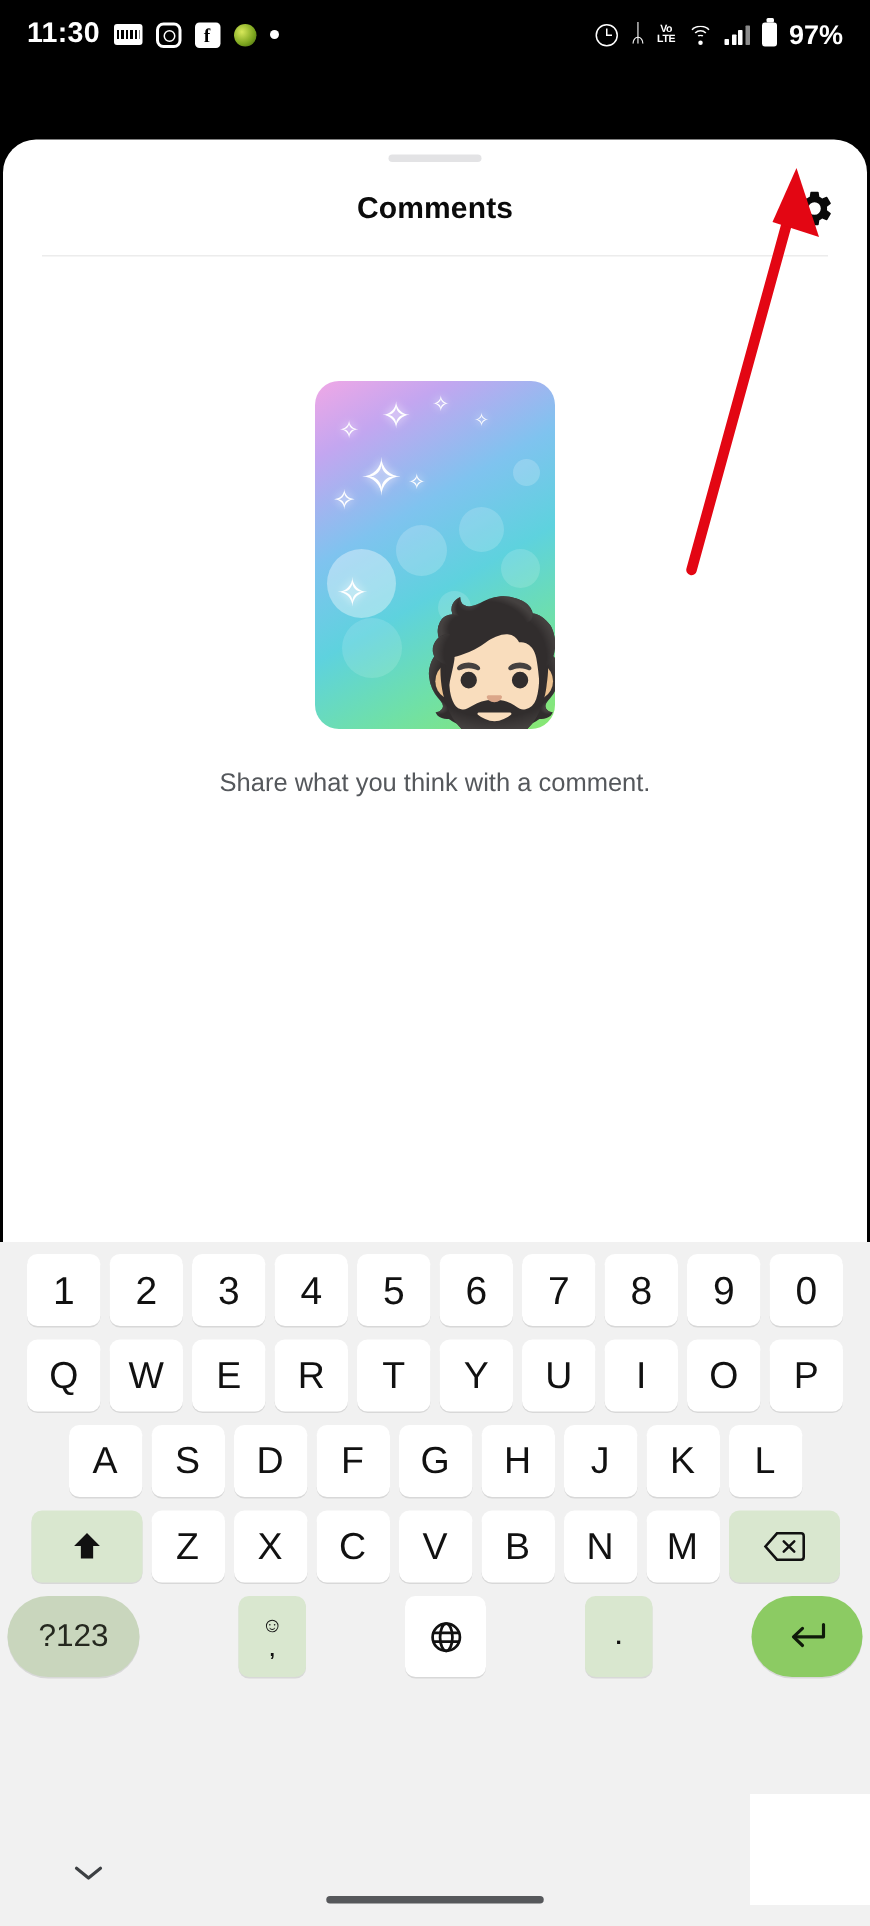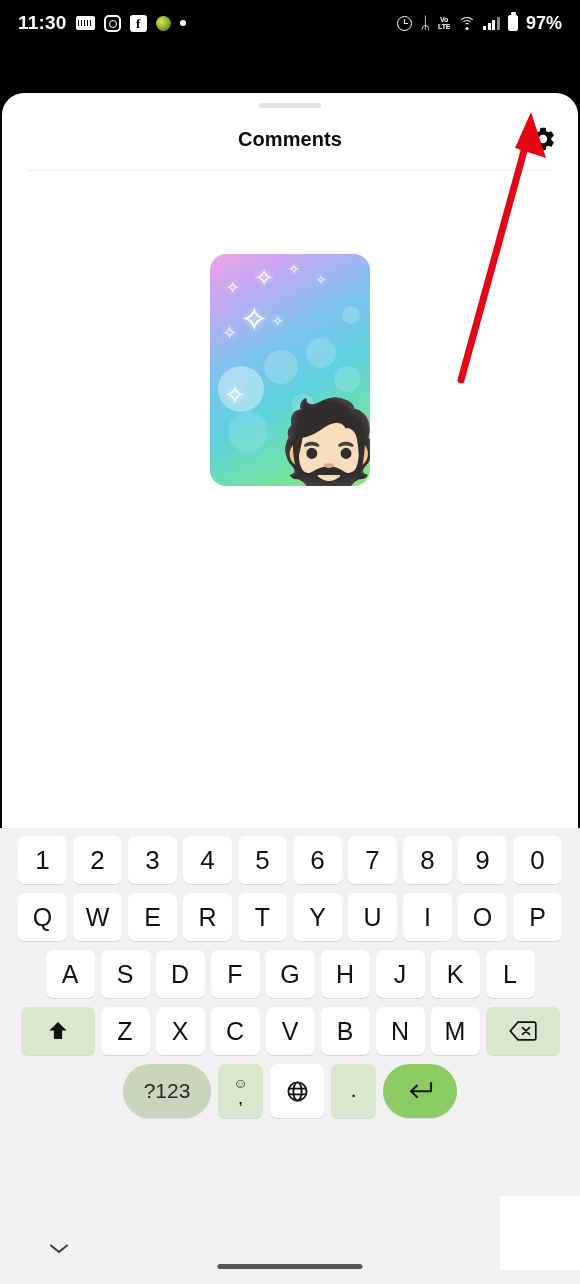--- a/index.html
+++ b/index.html
@@ -104,21 +104,21 @@
   .row-a{ padding:0 26px; }
   .row-a .key{ width:49px; }
   .row-z .key{ width:49px; }
   .key.fn{ background:#d9e7cf; width:74px; }
   .key.sp{ width:230px; font-size:17px; color:#3c3f43; height:54px; }
   .key.tiny{ width:45px; background:#d9e7cf; height:54px; }
   .key.emojikey{ width:45px; background:#d9e7cf; height:54px; flex-direction:column; gap:3px; padding:4px 0; }
   .key.globe{ width:54px; height:54px; font-size:23px; }
   .key.sym{ width:88px; height:54px; border-radius:27px; background:#c9d6bd; font-size:21px; color:#25281f; }
   .key.enter{ width:74px; height:54px; border-radius:27px; background:#8ccb63; }
-  .row-last{ align-items:center; gap:7px; }
+  .row-last{ align-items:center; gap:7px;justify-content:space-between; }
   .emj{ font-size:14px; line-height:1; }
   .cma{ font-size:13px; line-height:1; font-weight:700; }
 
   
   .navbar{ position:absolute; left:0; bottom:0; width:580px; height:74px; background:#f1f1f1; }
   .kb-hide{ position:absolute; left:44px; top:28px; width:30px; height:20px; display:flex;
             align-items:center; justify-content:center; cursor:pointer;}
   .gesture{ position:absolute; left:50%; transform:translateX(-50%); bottom:15px; width:145px; height:5px;
             border-radius:3px; background:#56585b; }
   .white-patch{ position:absolute; right:0; bottom:14px; width:80px; height:74px; background:#fff; }
@@ -202,20 +202,21 @@
         <span class="spark" style="left:44px;top:12px;font-size:24px;">✧</span>
         <span class="spark" style="left:16px;top:26px;font-size:16px;">✧</span>
         <span class="spark" style="left:78px;top:8px;font-size:14px;">✧</span>
         <span class="spark" style="left:30px;top:48px;font-size:34px;">✧</span>
         <span class="spark" style="left:12px;top:70px;font-size:18px;">✧</span>
         <span class="spark" style="left:62px;top:60px;font-size:14px;">✧</span>
         <span class="spark" style="left:14px;top:128px;font-size:26px;">✧</span>
         <span class="spark" style="left:106px;top:20px;font-size:12px;">✧</span>
         <div class="emoji-face">🧔🏻</div>
       </div>
+      <div class="empty-text">Share what you think with a comment.</div>
     </div>
 
     <div class="composer">
       <div class="privacy">Anyone who can see your story can see the comments.</div>
 
       <div class="input-wrap">
         <span class="caret"></span>
         <span class="placeholder">Write a comment…</span>
       </div>
 

